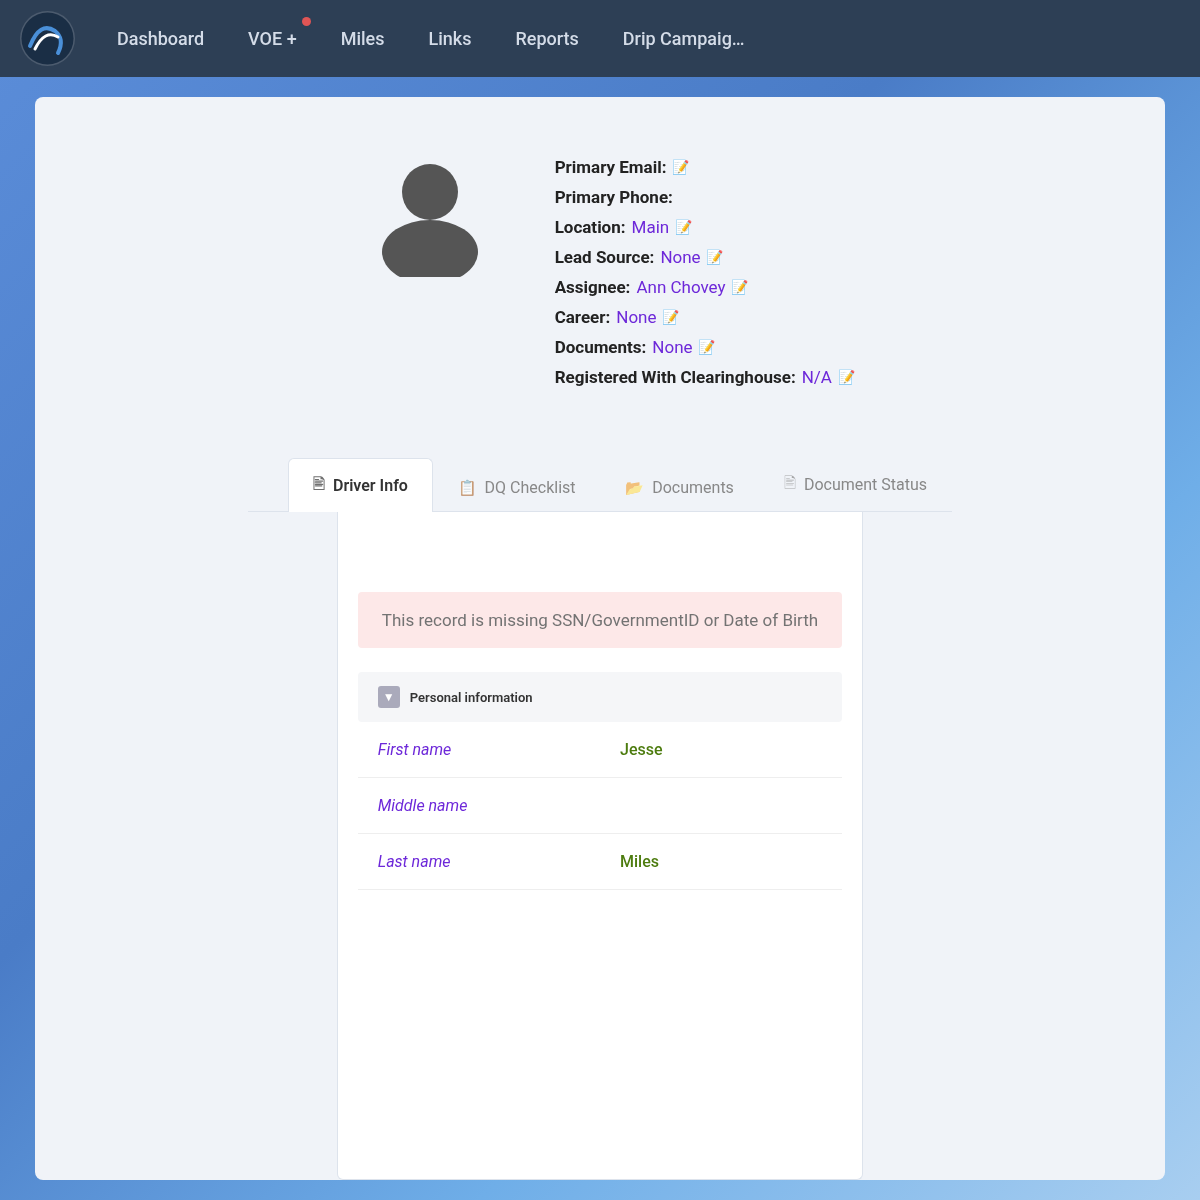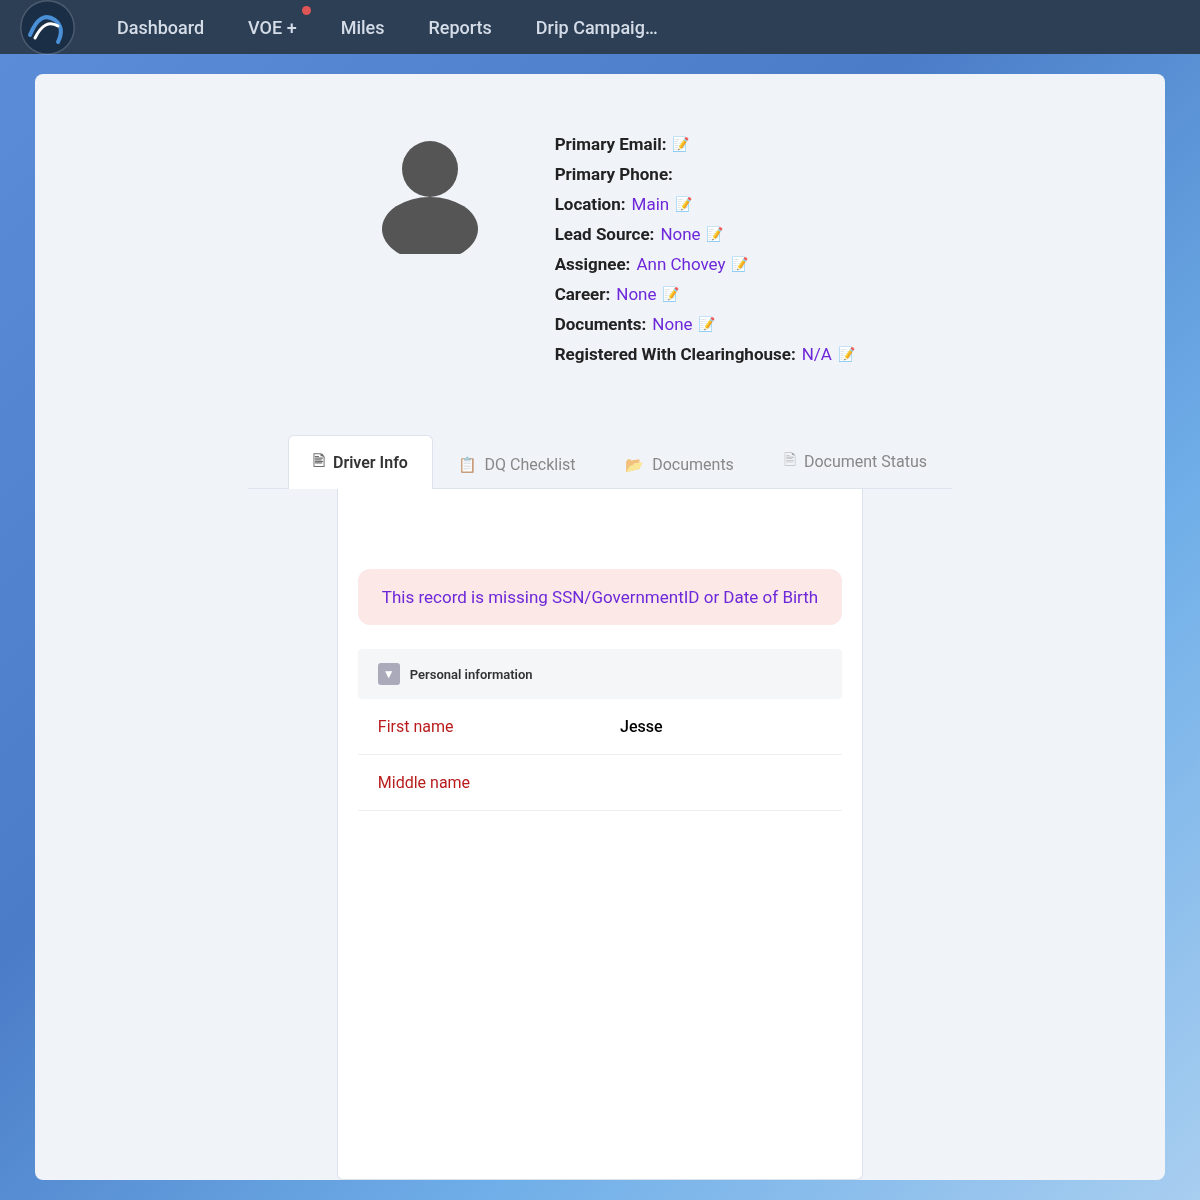--- a/index.html
+++ b/index.html
@@ -8,21 +8,21 @@
       background: linear-gradient(135deg, #5b8dd9 0%, #4a7cc7 40%, #6faee8 70%, #a8cef0 100%);
       width: 1200px;
       min-height: 1200px;
       display: flex;
       flex-direction: column;
     }
 
     
     .navbar {
       background-color: #2d3f55;
-      height: 54px;
+      height: 77px;
       display: flex;
       align-items: center;
       padding: 12px 20px;
       gap: 0;
       flex-shrink: 0;
     }
     .nav-logo {
       width: 55px;
       height: 55px;
       margin-right: 20px;
@@ -158,23 +158,23 @@
       border: 1px solid #dde3ec;
       border-top: none;
       flex: 1;
       padding: 20px;
       border-radius: 0 0 6px 6px;
     }
 
     
     .alert-error {
       background: #fde8e8;
-      color: #6d28d9;
+      color: #737373;
       padding: 18px 24px;
-      border-radius: 12px;
+      border-radius: 4px;
       font-size: 17px;
       margin: 20px 0 24px 0;
     }
 
     
     .section-header {
       display: flex;
       align-items: center;
       gap: 10px;
       background: #f5f6f8;
@@ -208,25 +208,26 @@
       margin-top: 0;
     }
     .form-table tr {
       border-bottom: 1px solid #eee;
     }
     .form-table td {
       padding: 18px 20px;
       font-size: 16px;
     }
     .form-table td:first-child {
-      color: #b91c1c;
+      color: #6d28d9;
       width: 50%;
+      font-style: italic;
     }
     .form-table td:last-child {
-      color: #000000;
+      color: #4d7c0f;
       font-weight: 500;
     }
 
     .content-spacer {
       height: 40px;
     }
   </style>
 </head>
 <body>
 
@@ -236,20 +237,21 @@
       <circle cx="27.5" cy="27.5" r="27.5" fill="#fff" opacity="0.15"></circle>
       <circle cx="27.5" cy="27.5" r="26" fill="#1a2e45"></circle>
       <path d="M10 35 Q20 10 35 20 Q45 28 38 42" stroke="#4a90d9" stroke-width="4" fill="none" stroke-linecap="round"></path>
       <path d="M15 38 Q25 18 38 26" stroke="#fff" stroke-width="3" fill="none" stroke-linecap="round"></path>
     </svg>
   </div>
   <div class="nav-items">
     <div class="nav-item">Dashboard</div>
     <div class="nav-item has-dot">VOE +</div>
     <div class="nav-item">Miles</div>
+    <div class="nav-item">Links</div>
     <div class="nav-item">Reports</div>
     <div class="nav-item">Drip Campaig…</div>
   </div>
 </nav>
 
 <div class="main-content">
 
   <div class="profile-section">
     <div class="avatar-container">
       <svg class="avatar-icon" viewBox="0 0 130 130" xmlns="http://www.w3.org/2000/svg">
@@ -343,17 +345,21 @@
     <table class="form-table">
       <tbody>
           <tr>
         <td>First name</td>
         <td>Jesse</td>
       </tr>
       <tr>
         <td>Middle name</td>
         <td></td>
       </tr>
+      <tr>
+        <td>Last name</td>
+        <td>Miles</td>
+      </tr>
     </tbody>
       </table>
   </div>
 
 </div>
 
 </body></html>

